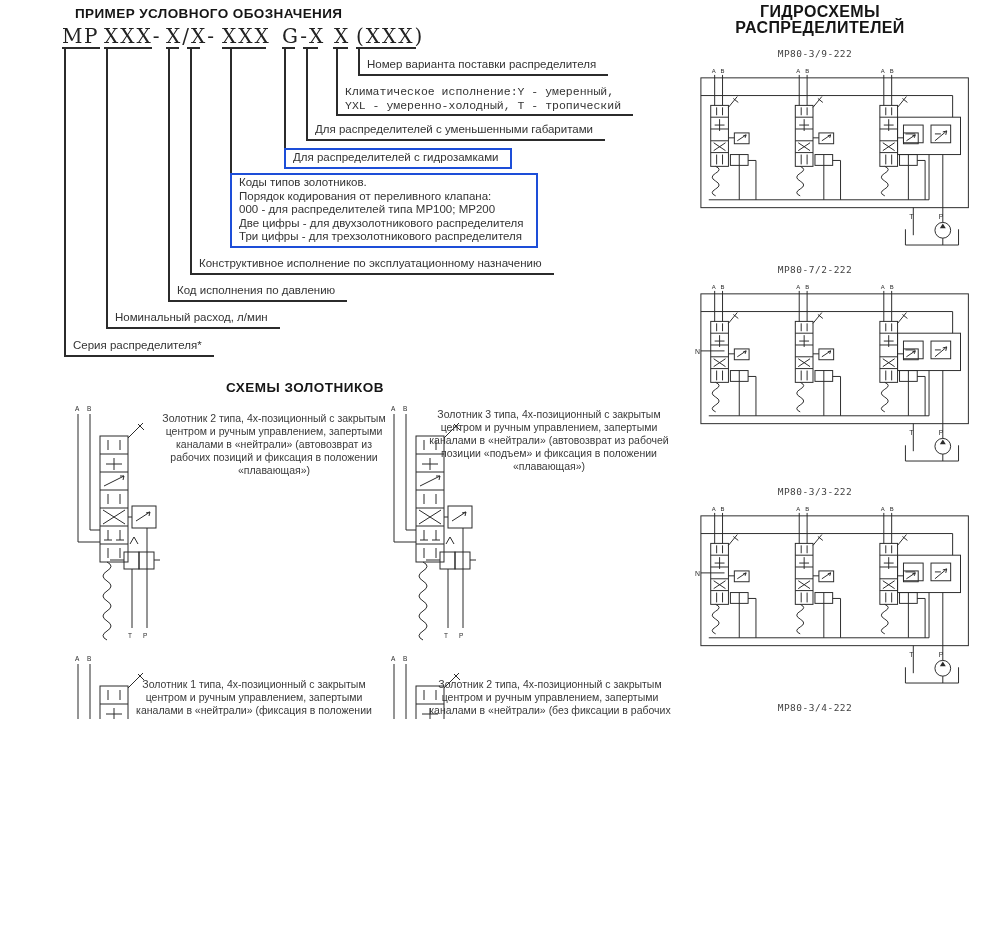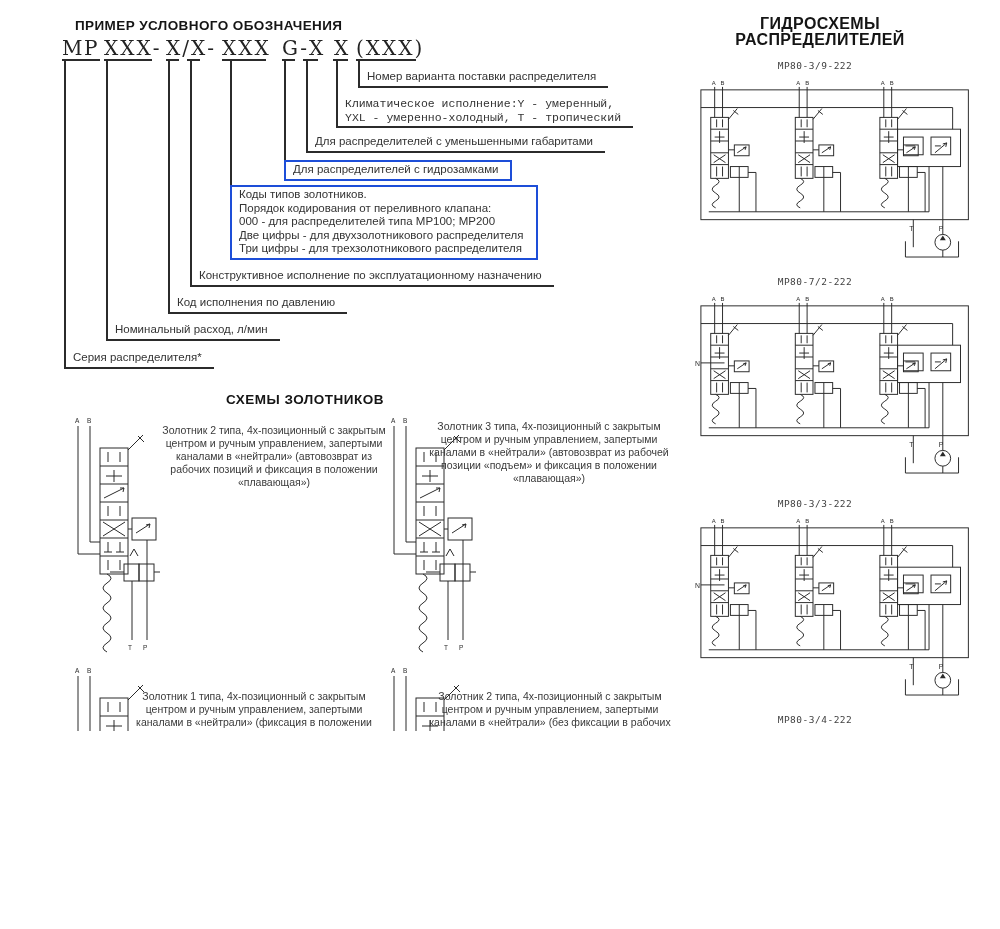--- a/index.html
+++ b/index.html
@@ -1,17 +1,17 @@
 <!DOCTYPE html>
 <html><head>
 <meta charset="utf-8">
 <style>
   html,body{margin:0;padding:0;background:#fff;}
   #page{position:relative;width:1000px;height:719px;background:#ffffff;overflow:hidden;
-        font-family:"Liberation Sans",sans-serif;color:#333;margin-top:12px;}
+        font-family:"Liberation Sans",sans-serif;color:#333;}
   .abs{position:absolute;}
   .preline{white-space:pre-line;}
   
   .desig-title{left:75px;top:6px;font-size:13.5px;font-weight:bold;color:#151515;letter-spacing:.4px;}
   .code-part{position:absolute;top:24px;font-family:"DejaVu Serif",serif;font-size:20px;color:#222;letter-spacing:2px;}
   .callout{position:absolute;font-size:11.5px;line-height:13.5px;color:#333;
            border-left:2px solid #2b2b2b;border-bottom:2px solid #2b2b2b;
            padding:1px 12px 2px 7px;width:max-content;background:#fff;}
   .callout.boxed{border:2px solid #1d4ed8;}
   .co0{left:358px;top:57px;}

